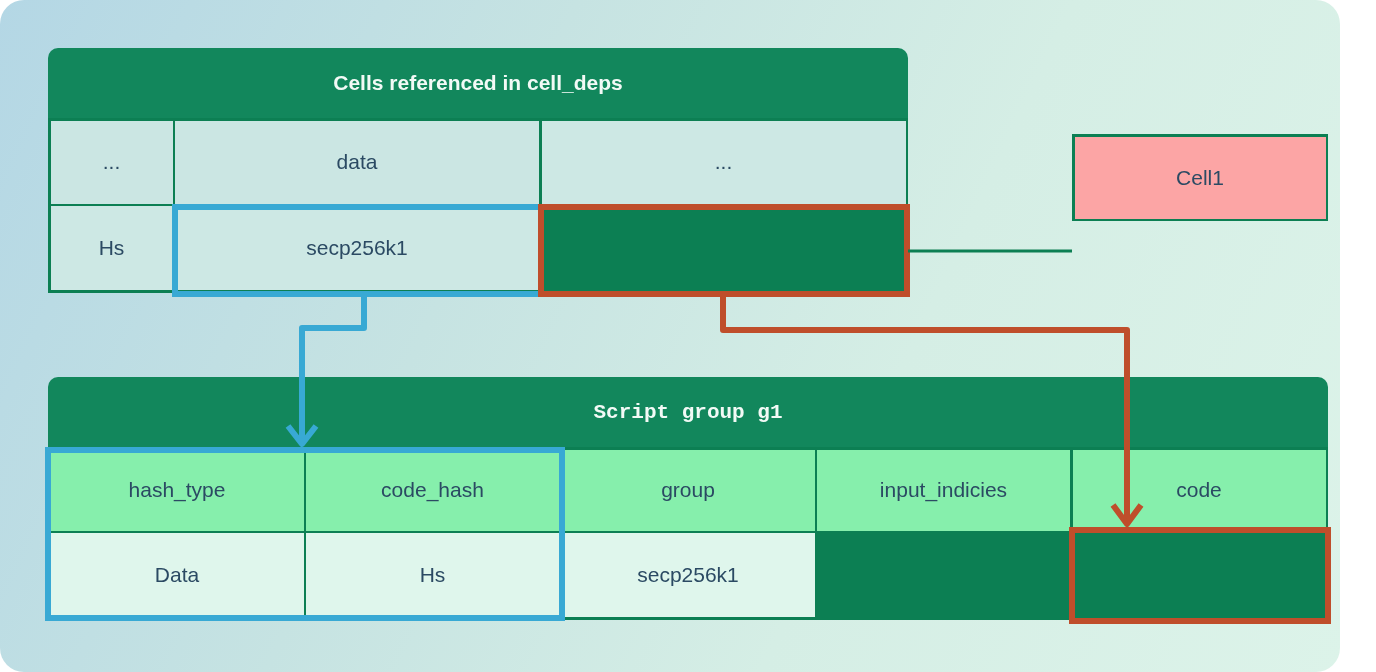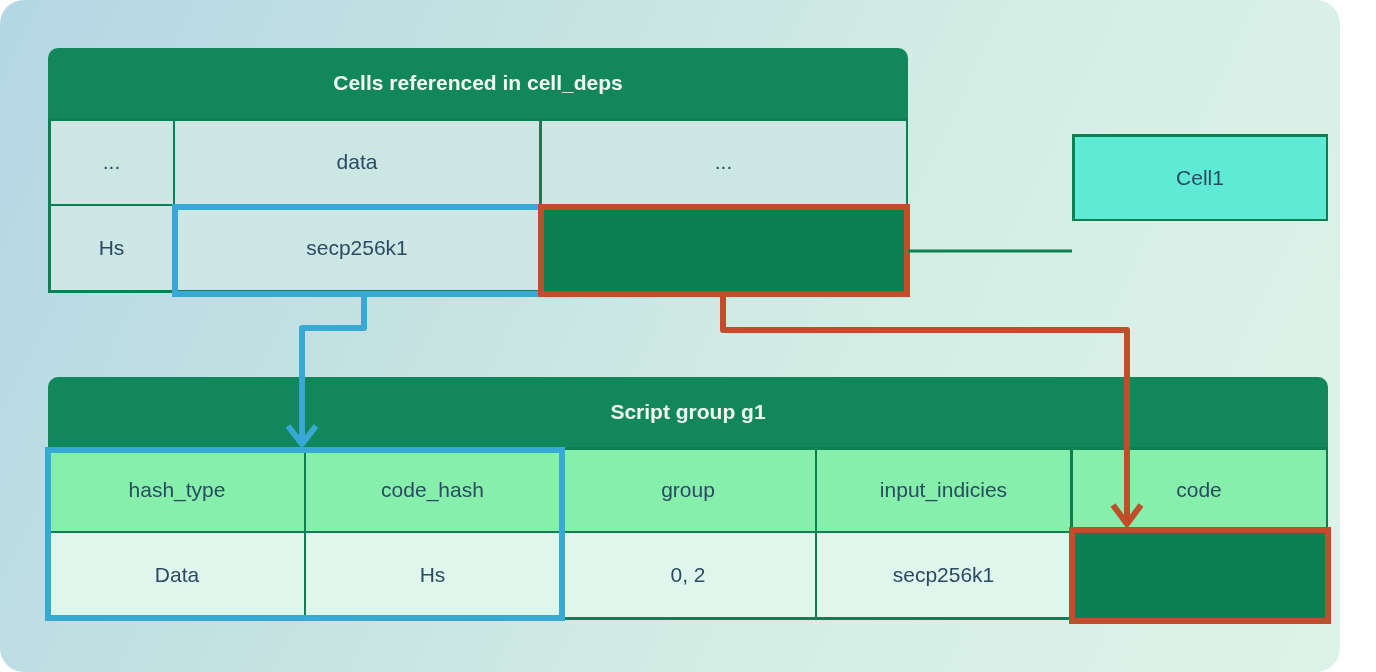--- a/index.html
+++ b/index.html
@@ -40,24 +40,24 @@
   
   .tbl-ref{left:48px;top:48px;width:860px;}
   .tbl-ref .thead{height:70px;}
   .tbl-ref .tgrid{grid-template-columns:122px 364px 364px;grid-template-rows:83px 84px;}
   .c-ref-h{background:#cbe6e3;}
   .c-ref-d{background:#cde8e4;}
   
   .tbl-cd{left:1072px;top:134px;width:256px;}
   .tbl-cd .thead{height:73px;}
   .tbl-cd .tgrid{grid-template-columns:251px;grid-template-rows:82px;}
-  .c-cd{background:#5eead4;}
+  .c-cd{background:#fca5a5;}
   
   .tbl-sg{left:48px;top:377px;width:1280px;}
-  .tbl-sg .thead{height:70px;}
+  .tbl-sg .thead{height:70px;font-family:Liberation Mono, monospace;}
   .tbl-sg .tgrid{grid-template-columns:repeat(5,253px);grid-template-rows:81px 84px;}
   .c-sg-h{background:#86efac;}
   .c-sg-d{background:#dff6ec;}
   
   .hl{position:absolute;box-sizing:border-box;border-style:solid;border-width:6px;background:transparent;}
   .hl-blue{border-color:var(--highlight-blue);}
   .hl-red{border-color:var(--highlight-red);}
   .hl-hs      {left:172px;top:204px;width:372px;height:93px;}
   .hl-secp    {left:538px;top:204px;width:372px;height:93px;}
   .hl-group   {left:45px; top:447px;width:520px;height:174px;}
@@ -93,21 +93,20 @@
   <div class="tbl tbl-sg">
     <div class="thead">Script group g1</div>
     <div class="tgrid">
       <div class="cell c-sg-h">hash_type</div>
       <div class="cell c-sg-h">code_hash</div>
       <div class="cell c-sg-h">group</div>
       <div class="cell c-sg-h">input_indicies</div>
       <div class="cell c-sg-h">code</div>
       <div class="cell c-sg-d">Data</div>
       <div class="cell c-sg-d">Hs</div>
-      <div class="cell c-sg-d">0, 2</div>
       <div class="cell c-sg-d">secp256k1</div>
     </div>
   </div>
 
   <div class="hl hl-blue hl-hs"></div>
   <div class="hl hl-red hl-secp"></div>
   <div class="hl hl-blue hl-group"></div>
   <div class="hl hl-red hl-code"></div>
 
   <svg class="connectors" viewBox="0 0 1376 672" xmlns="http://www.w3.org/2000/svg">

